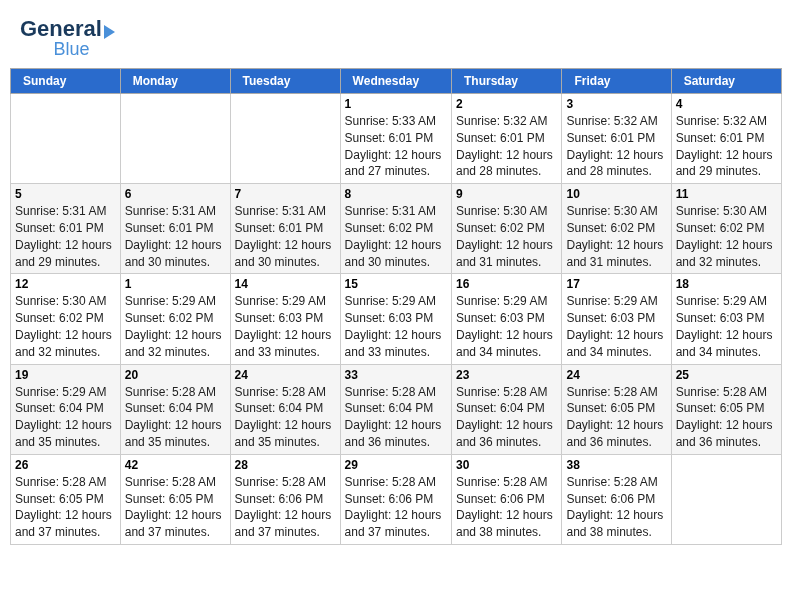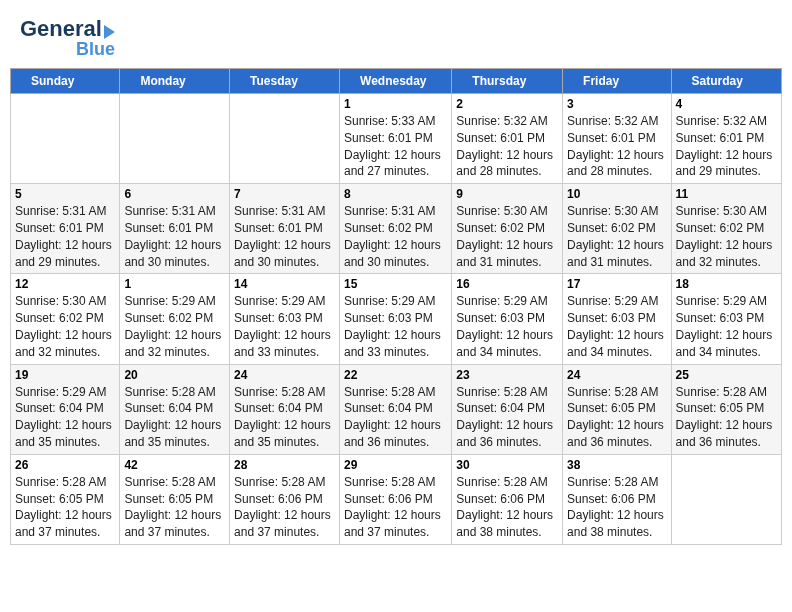--- a/index.html
+++ b/index.html
@@ -31,21 +31,21 @@
     }
     .calendar {
       width: 100%;
       border-collapse: collapse;
       margin-top: 6px;
       font-size: 11px;
     }
     .calendar thead tr th {
       background-color: #2a6bcc;
       color: white;
-      padding: 5px 20px;
+      padding: 5px 12px;
       text-align: left;
       font-size: 12px;
       font-weight: bold;
       border: 1px solid #aaa;
     }
     .calendar tbody tr td {
       border: 1px solid #ccc;
       vertical-align: top;
       padding: 3px 4px;
       width: 113px;
@@ -71,26 +71,26 @@
     .logo-container {
       position: relative;
       display: inline-block;
     }
   </style>
 </head>
 <body>
 
 <div class="header">
   <div class="logo-container">
-    <div style="display:flex;flex-direction:column;align-items:flex-end;">
+    <div style="display:flex;flex-direction:column;align-items:center;">
       <div style="position:relative;display:inline-block;">
         <span style="font-size:22px;font-weight:900;color:#1a3a5c;">General</span><span style="display:inline-block;width:0;height:0;border-top:7px solid transparent;border-bottom:7px solid transparent;border-left:11px solid #4a90d9;margin-left:2px;vertical-align:middle;"></span>
       </div>
       <div>
-        <span style="font-size:18px;font-weight:700;color:#4a90d9;margin-left:8px;">Blue</span>
+        <span style="font-size:18px;font-weight:400;color:#4a90d9;margin-left:8px;">Blue</span>
       </div>
     </div>
   </div>
   <div class="title-area">
     <div class="month-title"></div>
     <div class="location"></div>
   </div>
 </div>
 
 <table class="calendar">
@@ -257,21 +257,21 @@
 and 35 minutes.</div>
         </td>
         <td>
           <div class="day-num">24</div>
           <div class="day-info" style="white-space: pre-line;">Sunrise: 5:28 AM
 Sunset: 6:04 PM
 Daylight: 12 hours
 and 35 minutes.</div>
         </td>
         <td>
-          <div class="day-num">22</div>
+          <div class="day-num">33</div>
           <div class="day-info" style="white-space: pre-line;">Sunrise: 5:28 AM
 Sunset: 6:04 PM
 Daylight: 12 hours
 and 36 minutes.</div>
         </td>
         <td>
           <div class="day-num">23</div>
           <div class="day-info" style="white-space: pre-line;">Sunrise: 5:28 AM
 Sunset: 6:04 PM
 Daylight: 12 hours

